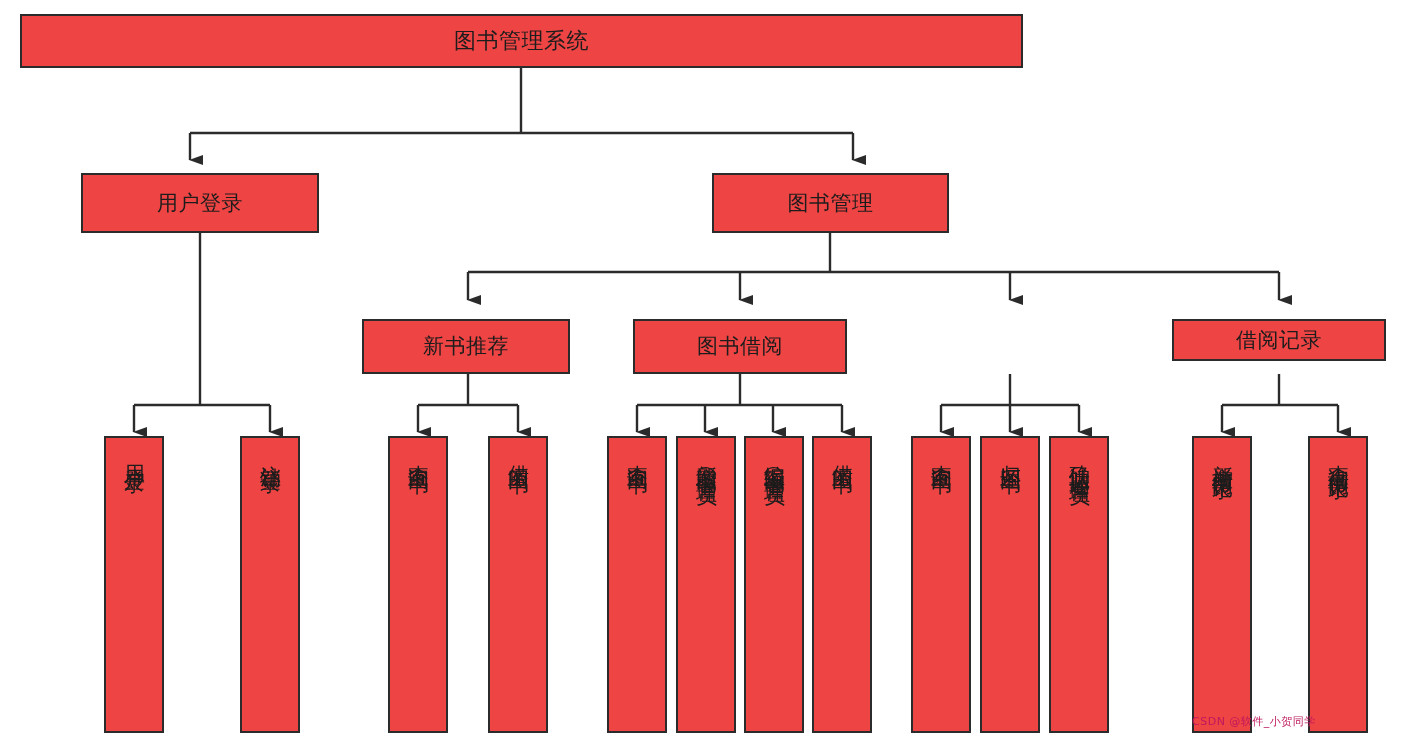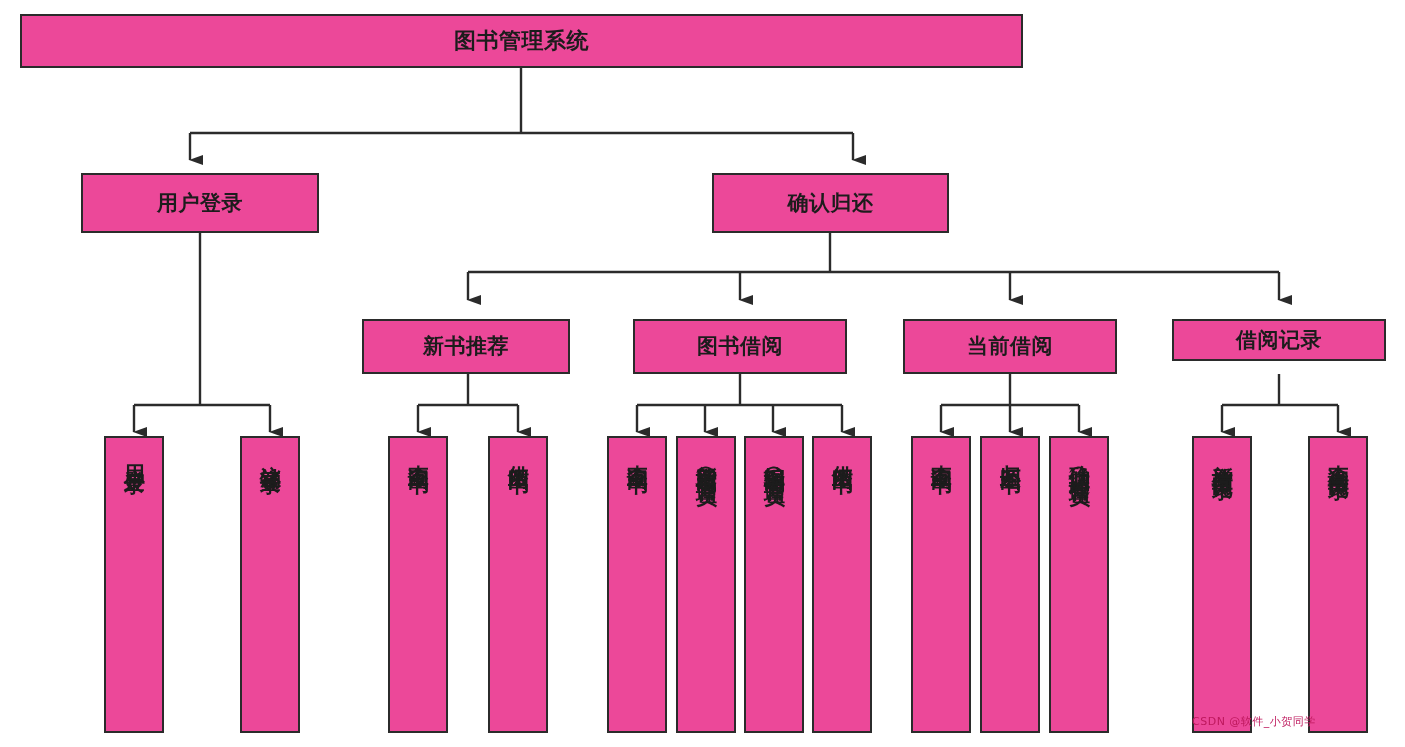--- a/index.html
+++ b/index.html
@@ -22,29 +22,28 @@
     position: absolute;
     left: 0;
     top: 0;
     width: 1405px;
     height: 747px;
     pointer-events: none;
   }
   .node {
     position: absolute;
     box-sizing: border-box;
-    background: #ec4899;
+    background: #ef4444;
     border: 2px solid #2b2b2b;
     display: flex;
     align-items: center;
     justify-content: center;
     color: #1c1c1c;
     line-height: 1.18;
     z-index: 2;
-    font-weight: bold;
   }
   .node .lbl {
     display: block;
     text-align: center;
     white-space: nowrap;
   }
   
   .node.horiz .lbl {
     writing-mode: horizontal-tb;
     font-size: 21px;
@@ -130,34 +129,31 @@
 
   <div class="node horiz root" style="left:20px; top:14px; width:1003px; height:54px;">
     <span class="lbl">图书管理系统</span>
   </div>
 
   <div class="node horiz" style="left:81px; top:173px; width:238px; height:60px;">
     <span class="lbl">用户登录</span>
   </div>
 
   <div class="node horiz" style="left:712px; top:173px; width:237px; height:60px;">
-    <span class="lbl">确认归还</span>
+    <span class="lbl">图书管理</span>
   </div>
 
   <div class="node horiz" style="left:362px; top:319px; width:208px; height:55px;">
     <span class="lbl">新书推荐</span>
   </div>
 
   <div class="node horiz" style="left:633px; top:319px; width:214px; height:55px;">
     <span class="lbl">图书借阅</span>
   </div>
 
-  <div class="node horiz" style="left:903px; top:319px; width:214px; height:55px;">
-    <span class="lbl">当前借阅</span>
-  </div>
 
   <div class="node horiz" style="left:1172px; top:319px; width:214px; height:42px;">
     <span class="lbl">借阅记录</span>
   </div>
 
   <div class="node vert" style="left:104px; top:436px; width:60px; height:297px;">
     <span class="lbl">用户登录</span>
   </div>
 
   <div class="node vert" style="left:240px; top:436px; width:60px; height:297px;">

